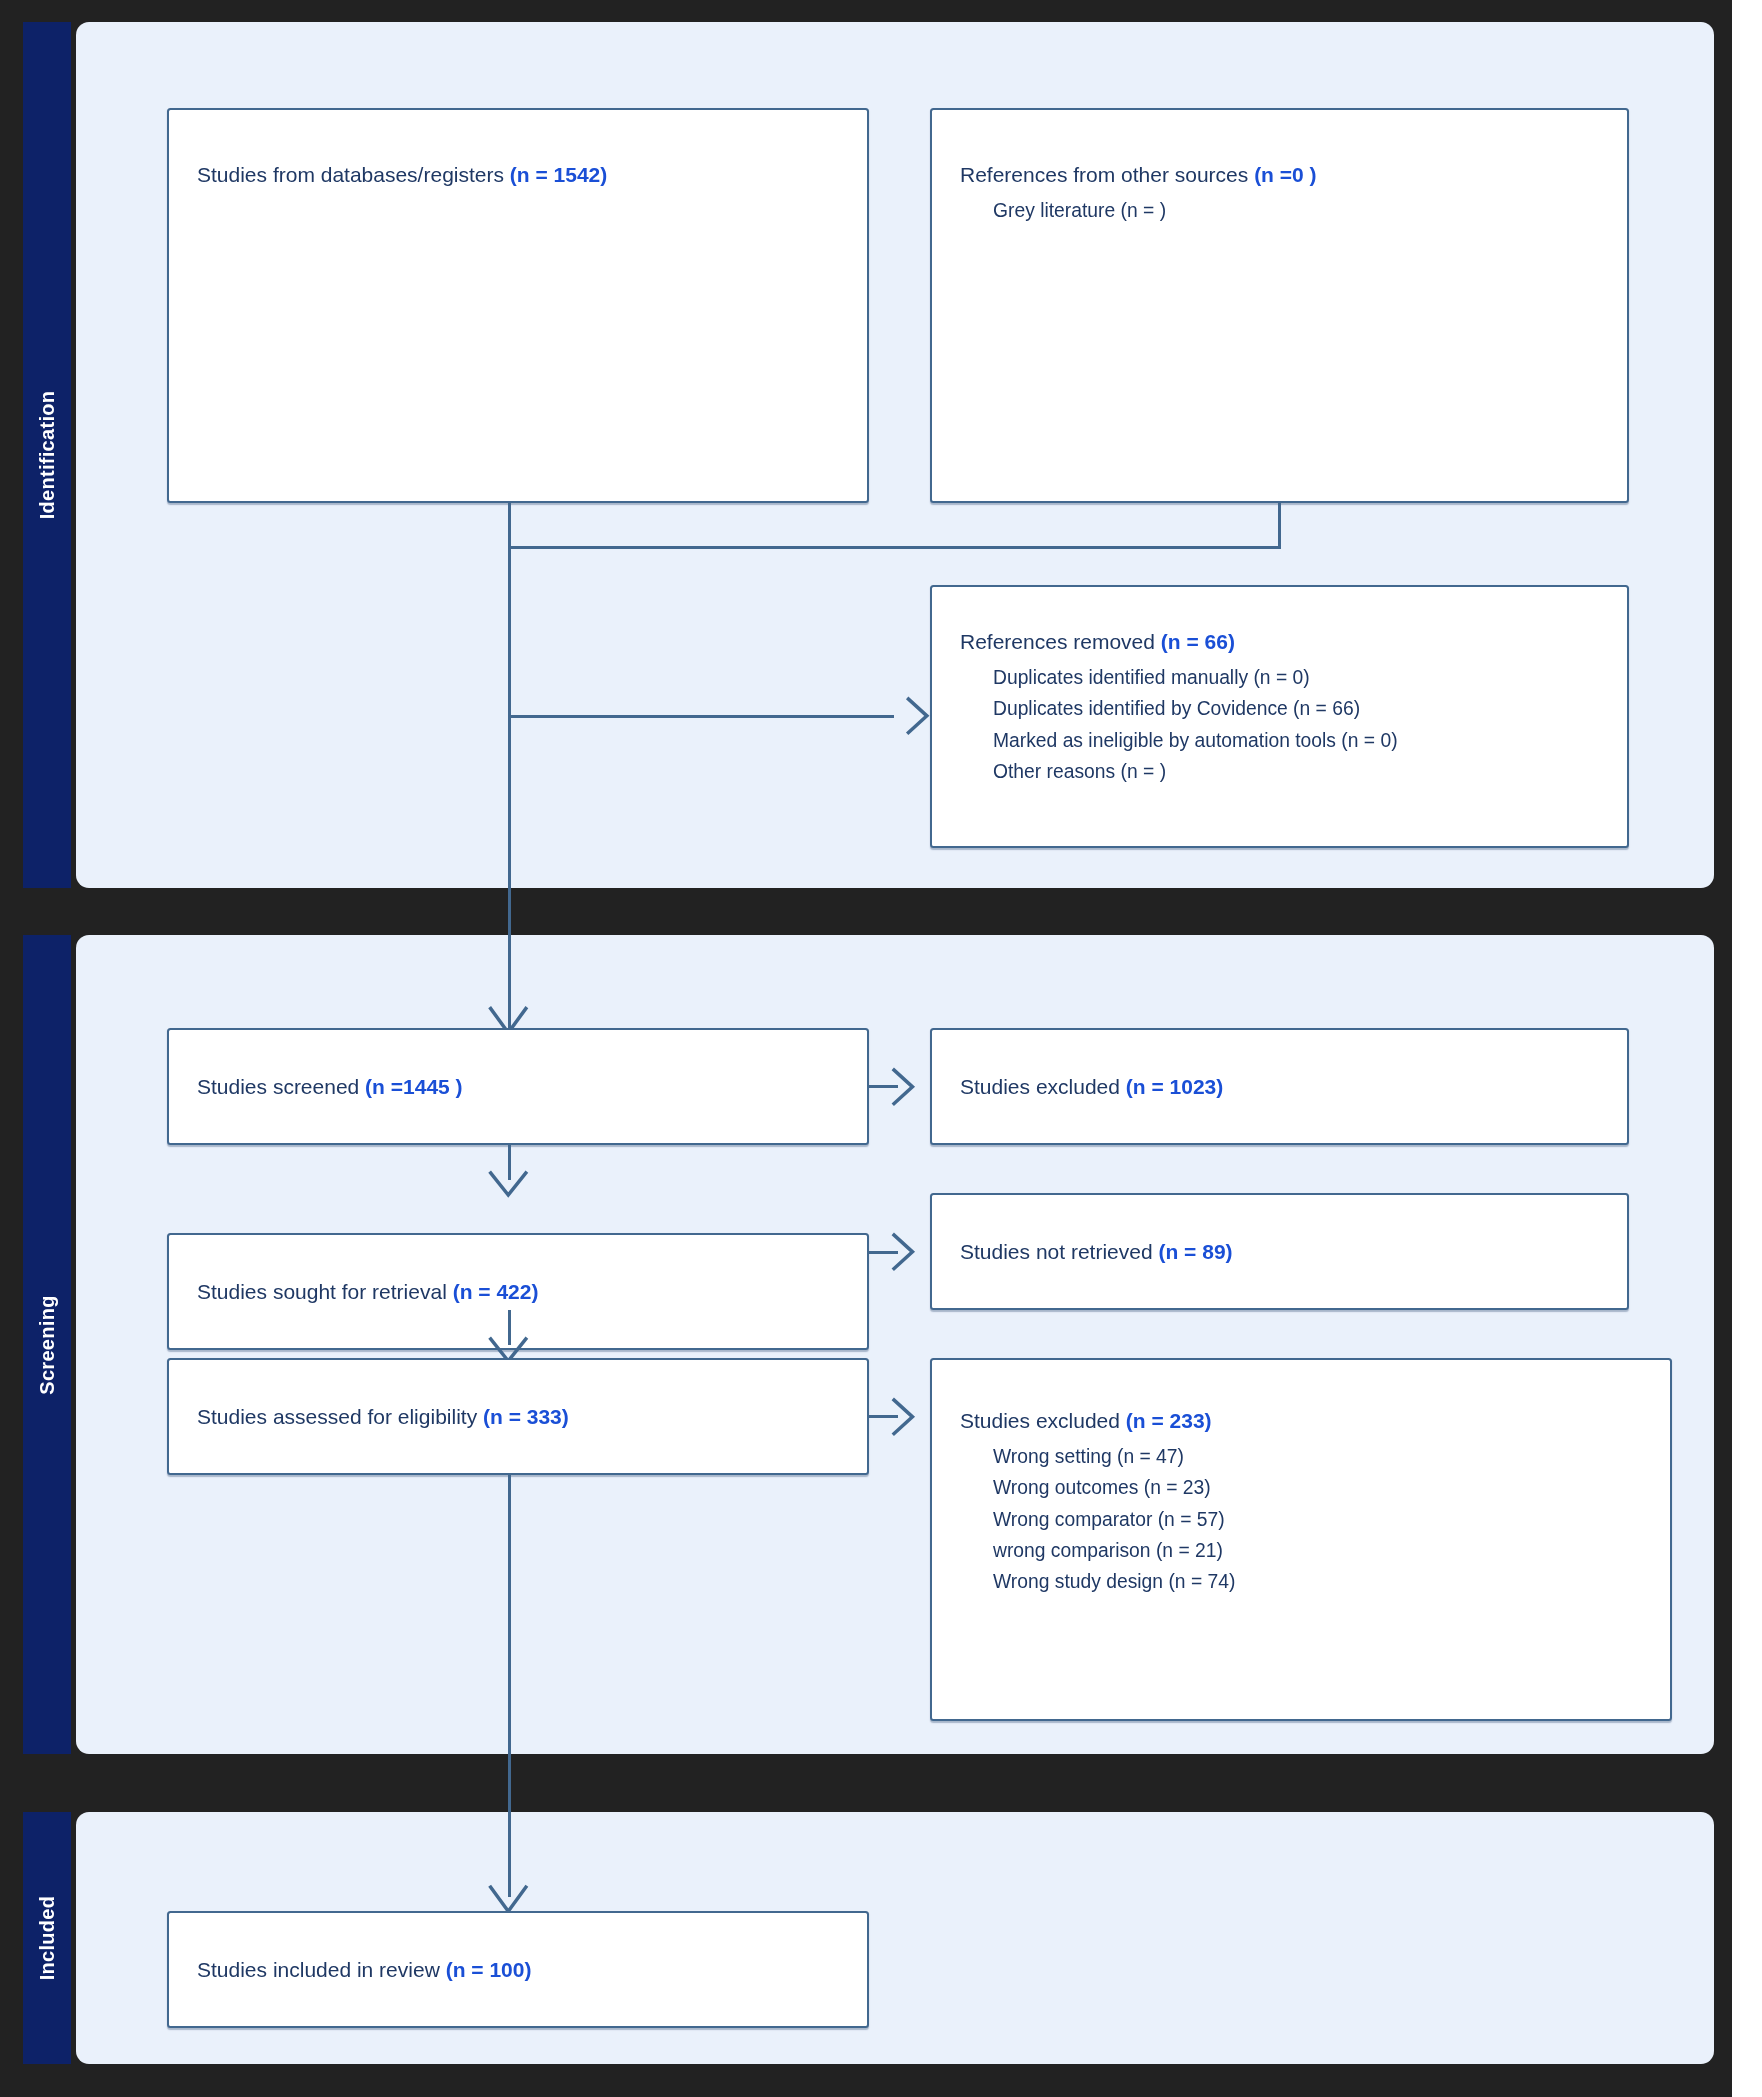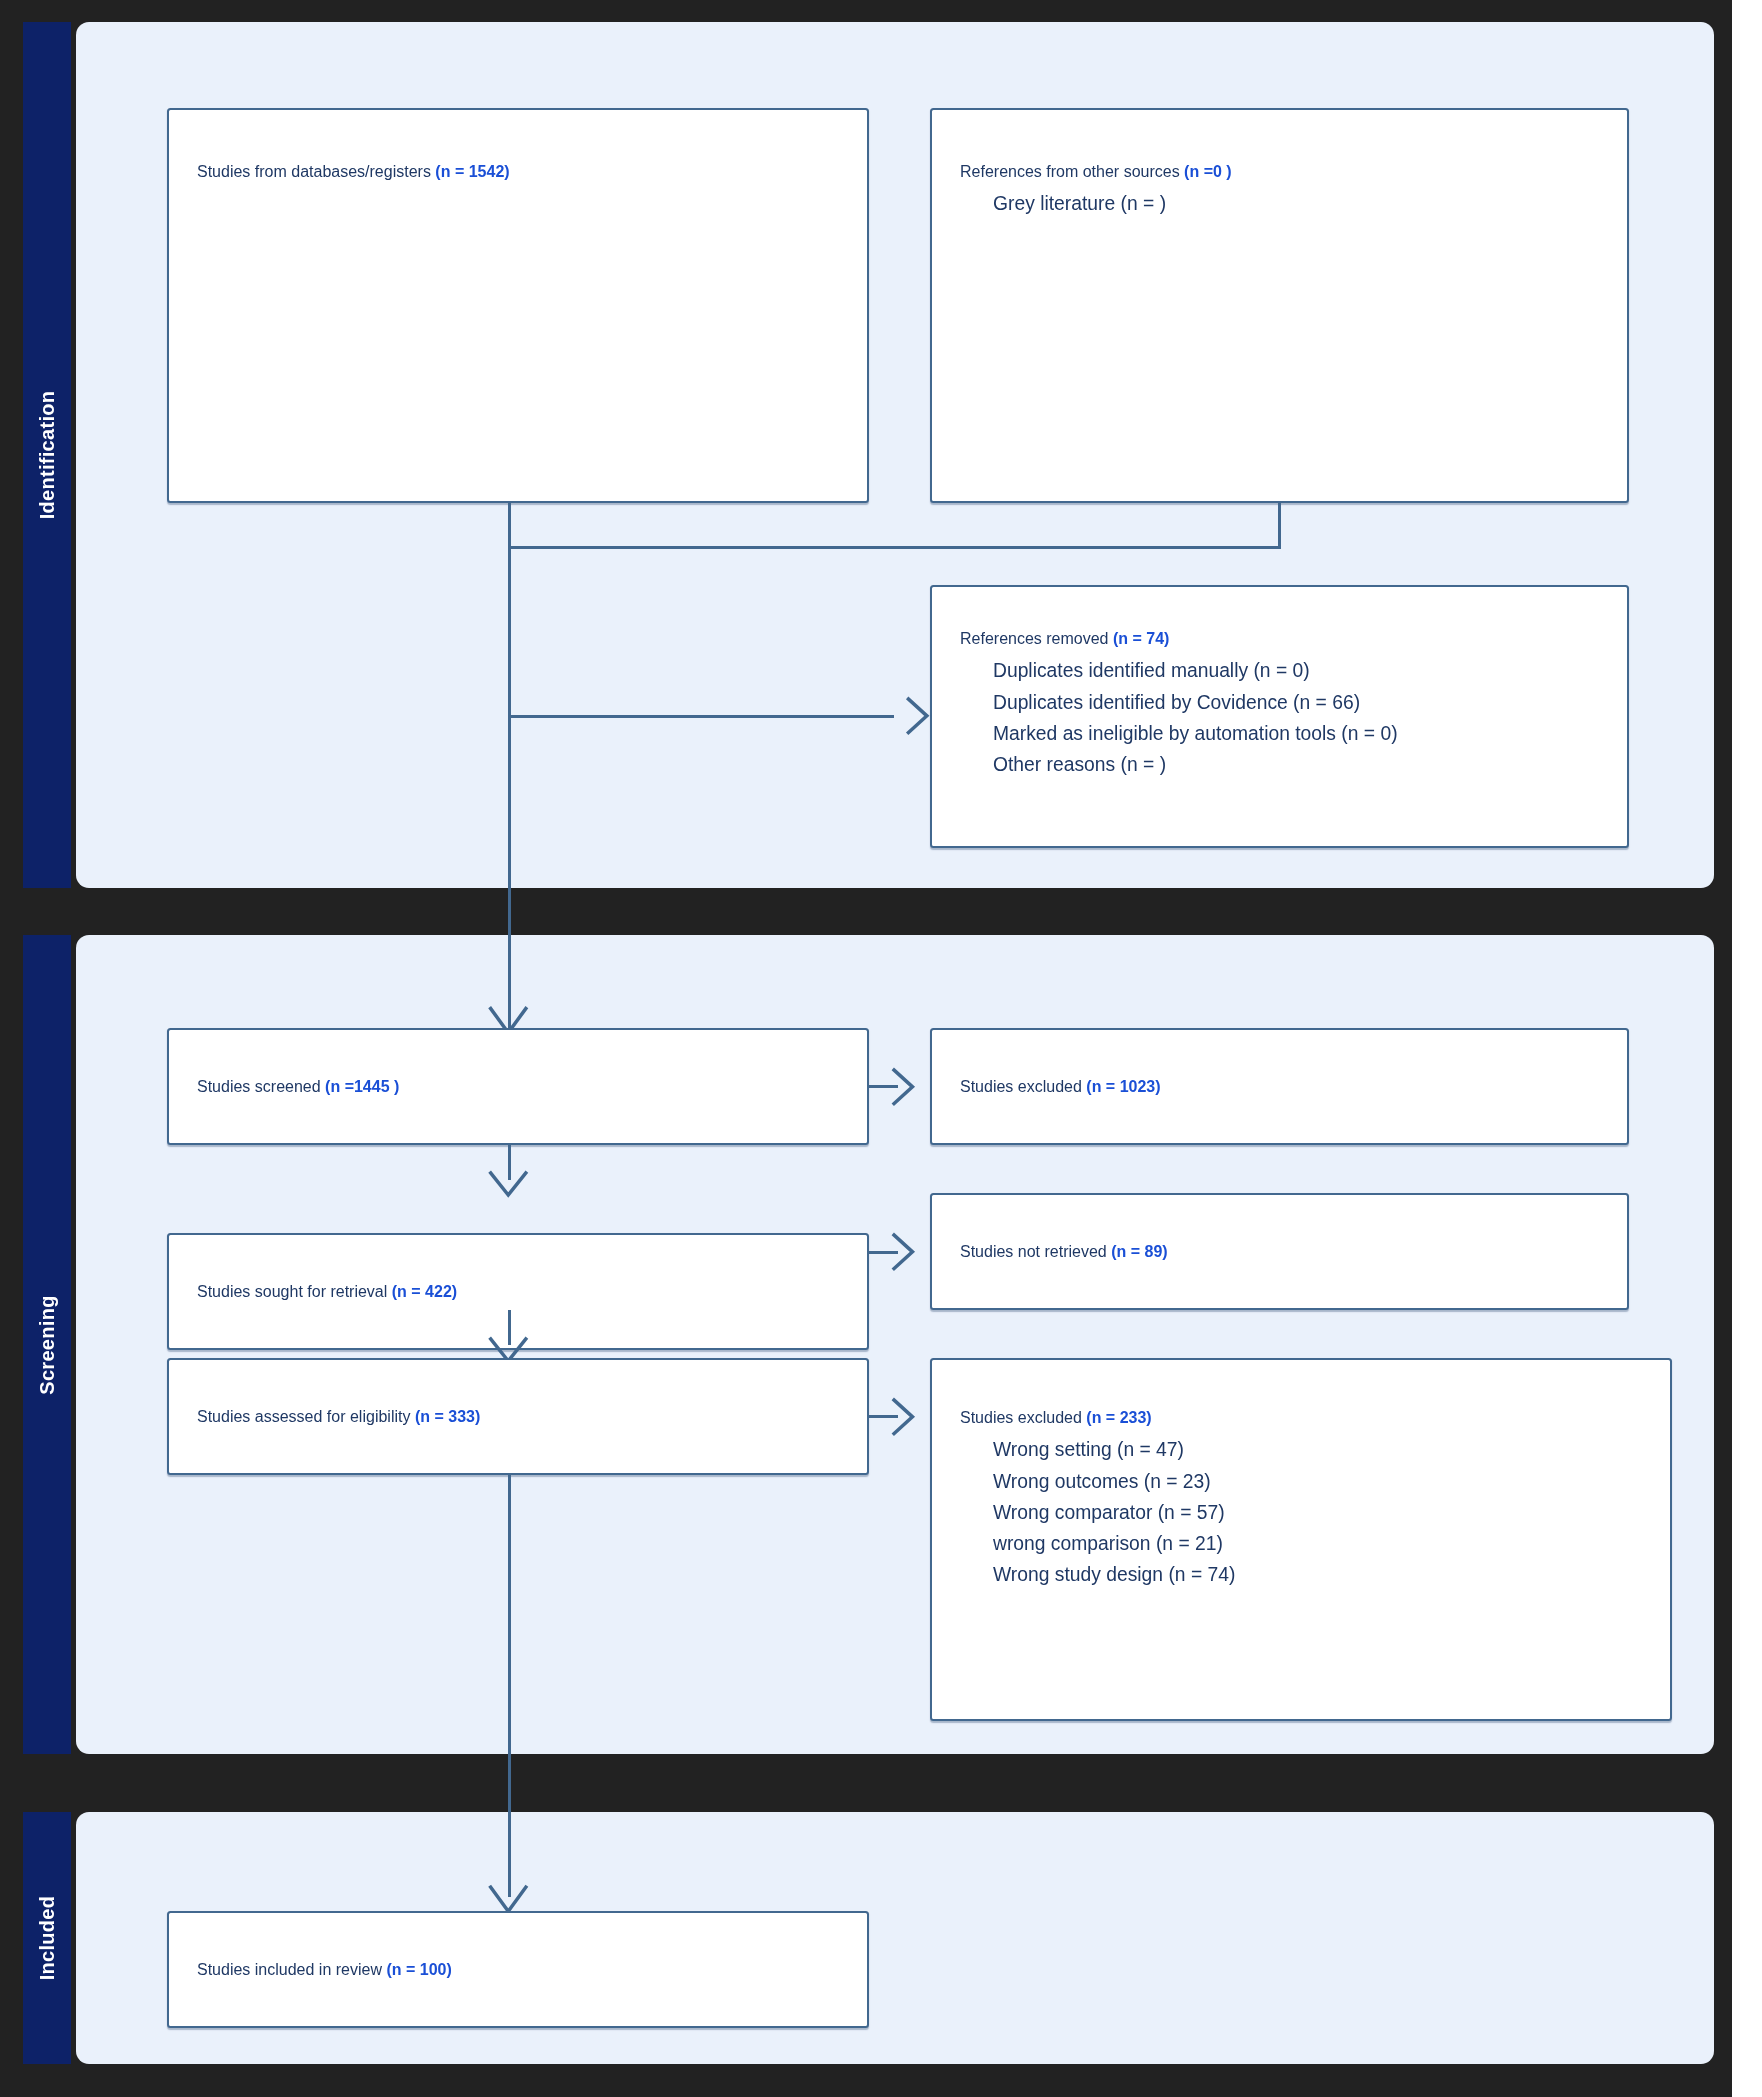--- a/index.html
+++ b/index.html
@@ -91,21 +91,21 @@
     right: 14px;
     top: 50%;
     transform: translateY(-50%);
   }
   .box-inner.top-aligned {
     top: 51px;
     transform: none;
   }
 
   .line-main {
-    font-size: 16px;
+    font-size: 21px;
     color: #1f3864;
     line-height: 1.35;
     white-space: nowrap;
   }
   .line-main .n {
     color: #1a4fd6;
     font-weight: bold;
   }
   .sublist {
     margin: 5.8px 0 0 33px;
@@ -152,21 +152,21 @@
     <div class="box-inner top-aligned">
       <div class="line-main"><span>References from other sources </span><span class="n">(n =0 )</span></div>
       <ul class="sublist">
         <li>Grey literature (n = )</li>
       </ul>
     </div>
   </div>
 
   <div class="box" style="left:930px; top:585px; width:699px; height:263px;">
     <div class="box-inner top-aligned" style="top:41px;">
-      <div class="line-main"><span>References removed </span><span class="n">(n = 74)</span></div>
+      <div class="line-main"><span>References removed </span><span class="n">(n = 66)</span></div>
       <ul class="sublist">
         <li>Duplicates identified manually (n = 0)</li>
         <li>Duplicates identified by Covidence (n = 66)</li>
         <li>Marked as ineligible by automation tools (n = 0)</li>
         <li>Other reasons (n = )</li>
       </ul>
     </div>
   </div>
 
   <div class="conn conn-v" style="left:1278px; top:503px; height:46px;"></div>

